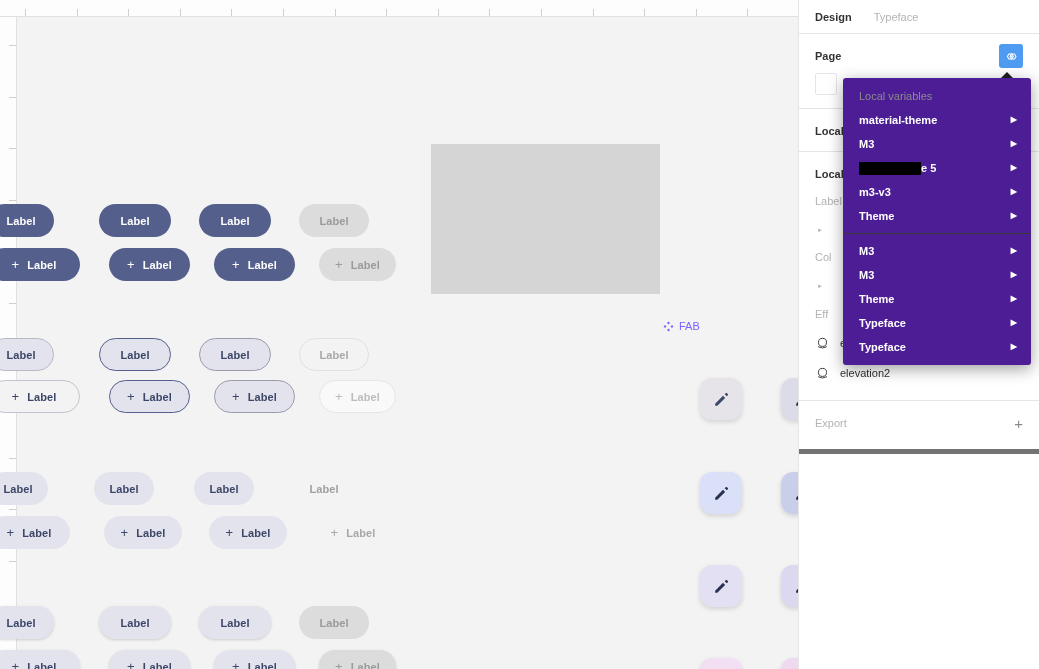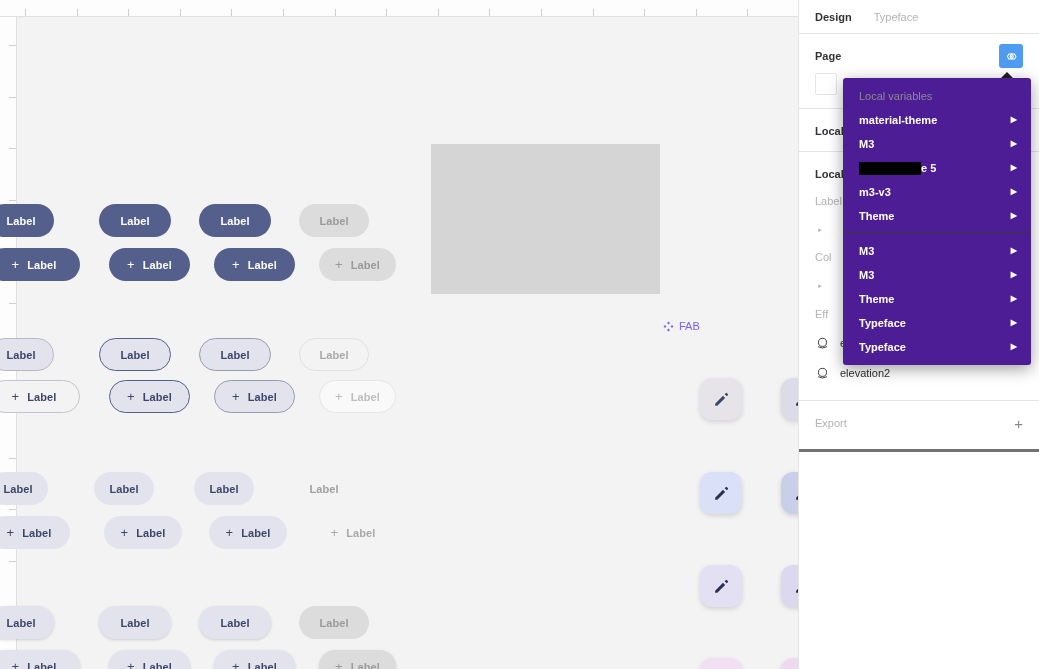--- a/index.html
+++ b/index.html
@@ -468,21 +468,21 @@
       </div>
       <div class="eff-row">
         <svg width="15" height="15" viewBox="0 0 16 16">
           <circle cx="8" cy="6.8" r="4.3" fill="none" stroke="#333" stroke-width="1"></circle>
           <path d="M3.3 11.4 Q8 14.2 12.7 11.4" fill="none" stroke="#333" stroke-width="1"></path>
         </svg>
         <span class="name">elevation2</span>
       </div>
     </div>
 
-    <div class="panel-section" style="border-bottom:3px solid #737373;">
+    <div class="panel-section" style="border-bottom:5px solid #737373;">
       <div class="export-row">
         <div class="section-title muted">Export</div>
         <div class="plus-icon">+</div>
       </div>
     </div>
 
   </div>
 
   <div class="menu" id="variables-menu">
     <div class="menu-arrow"></div>

